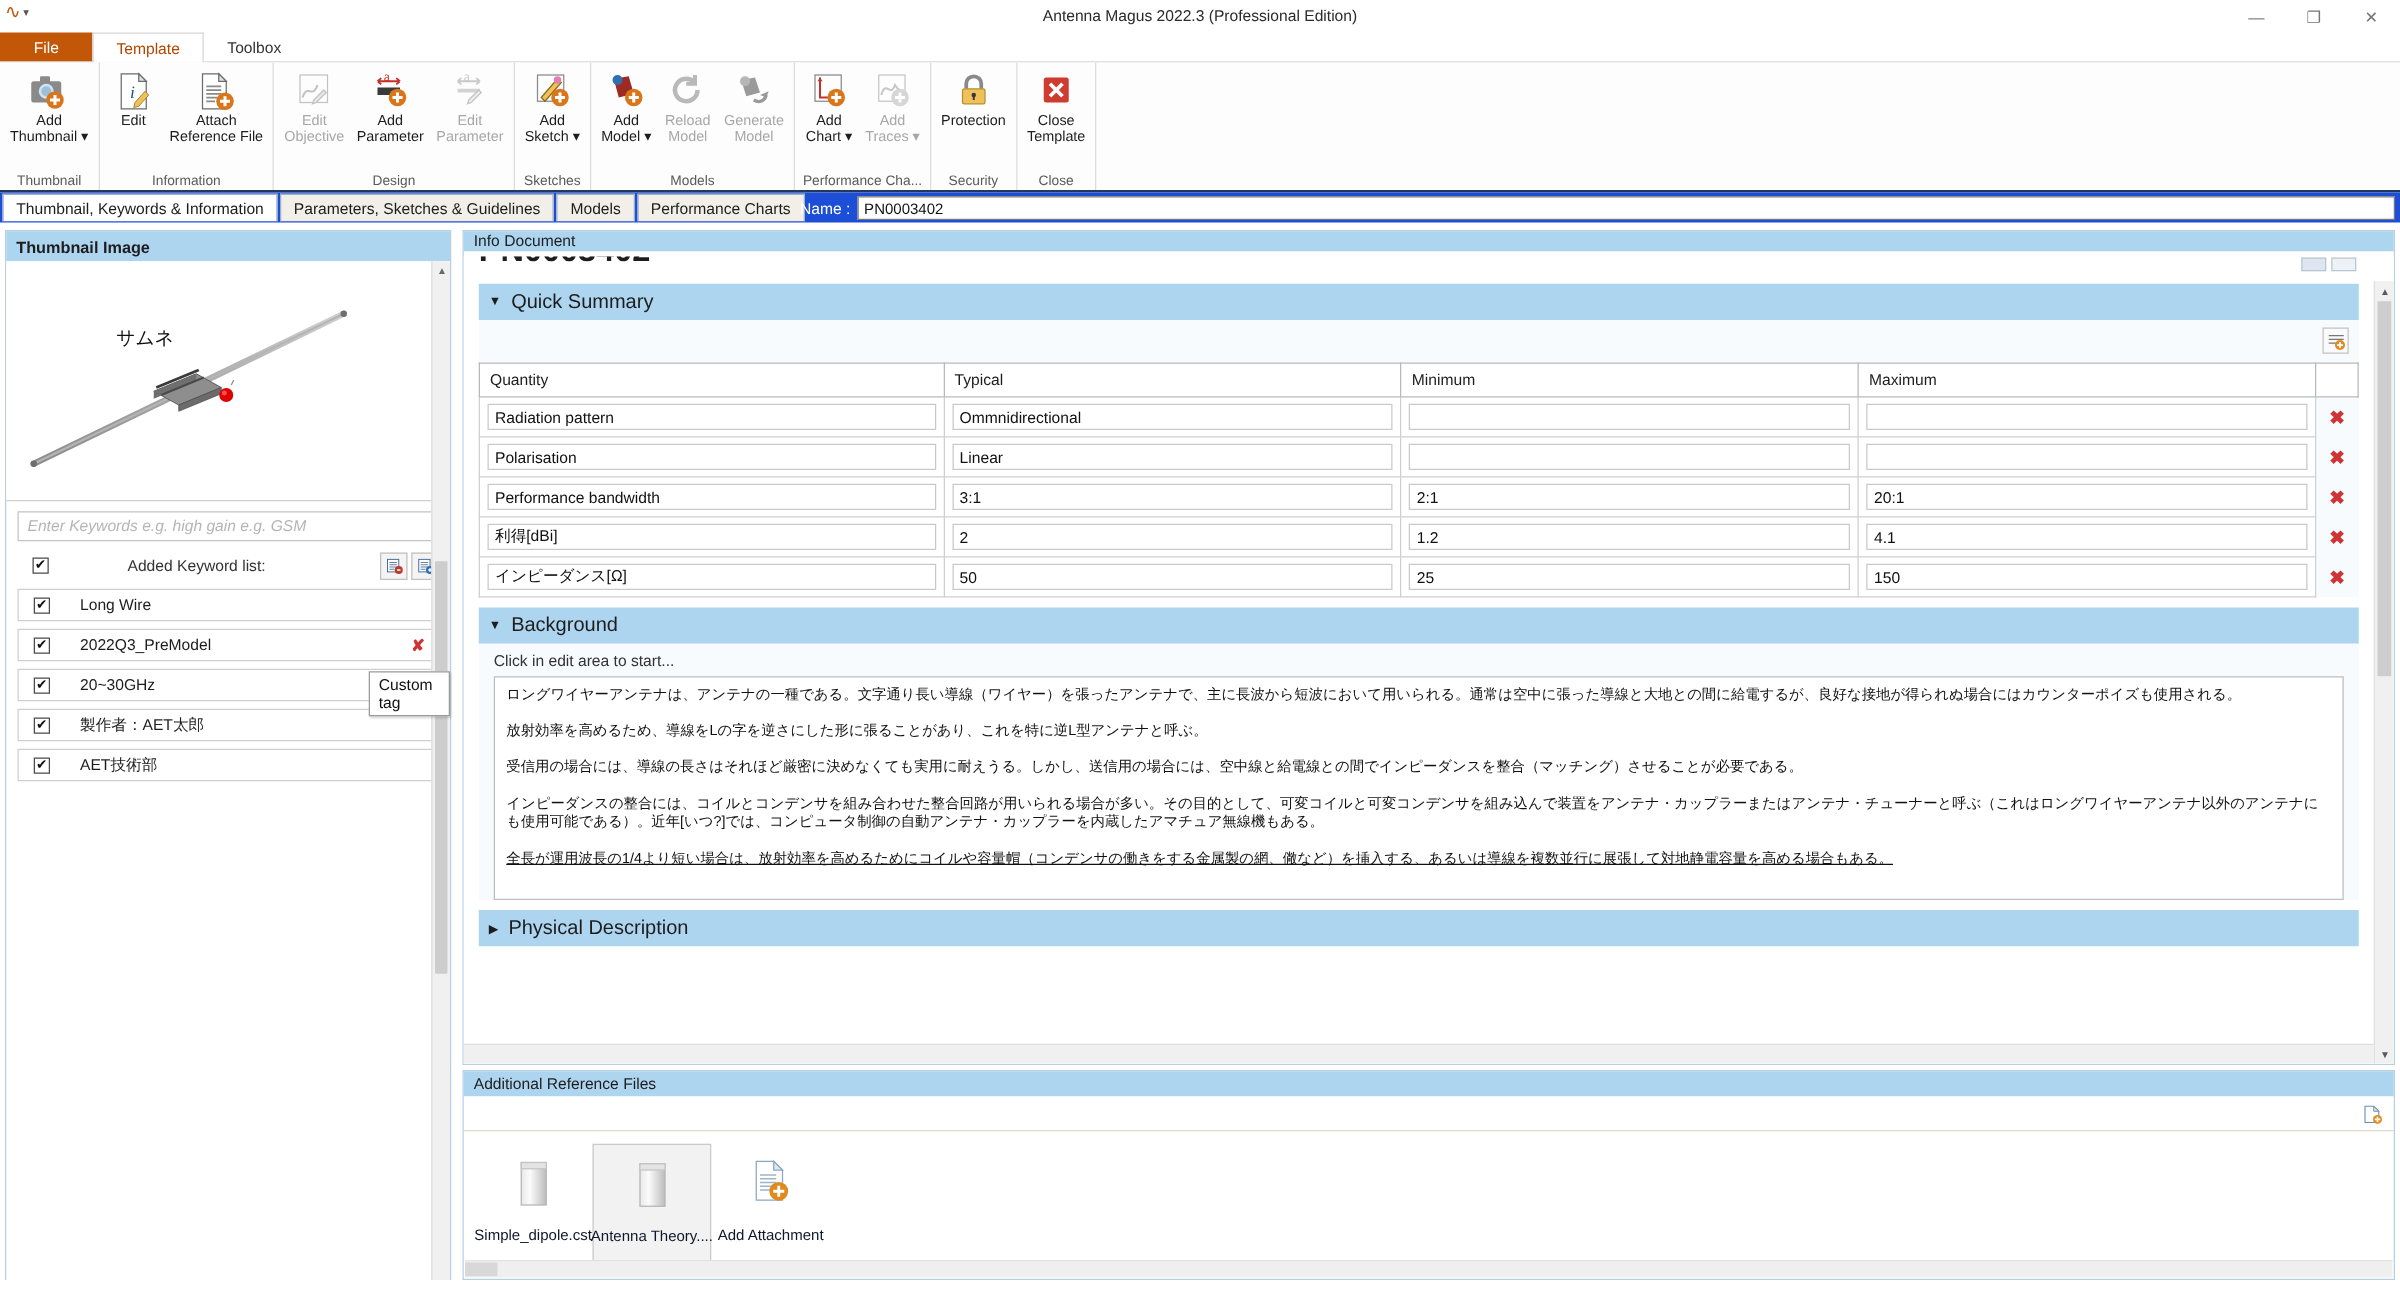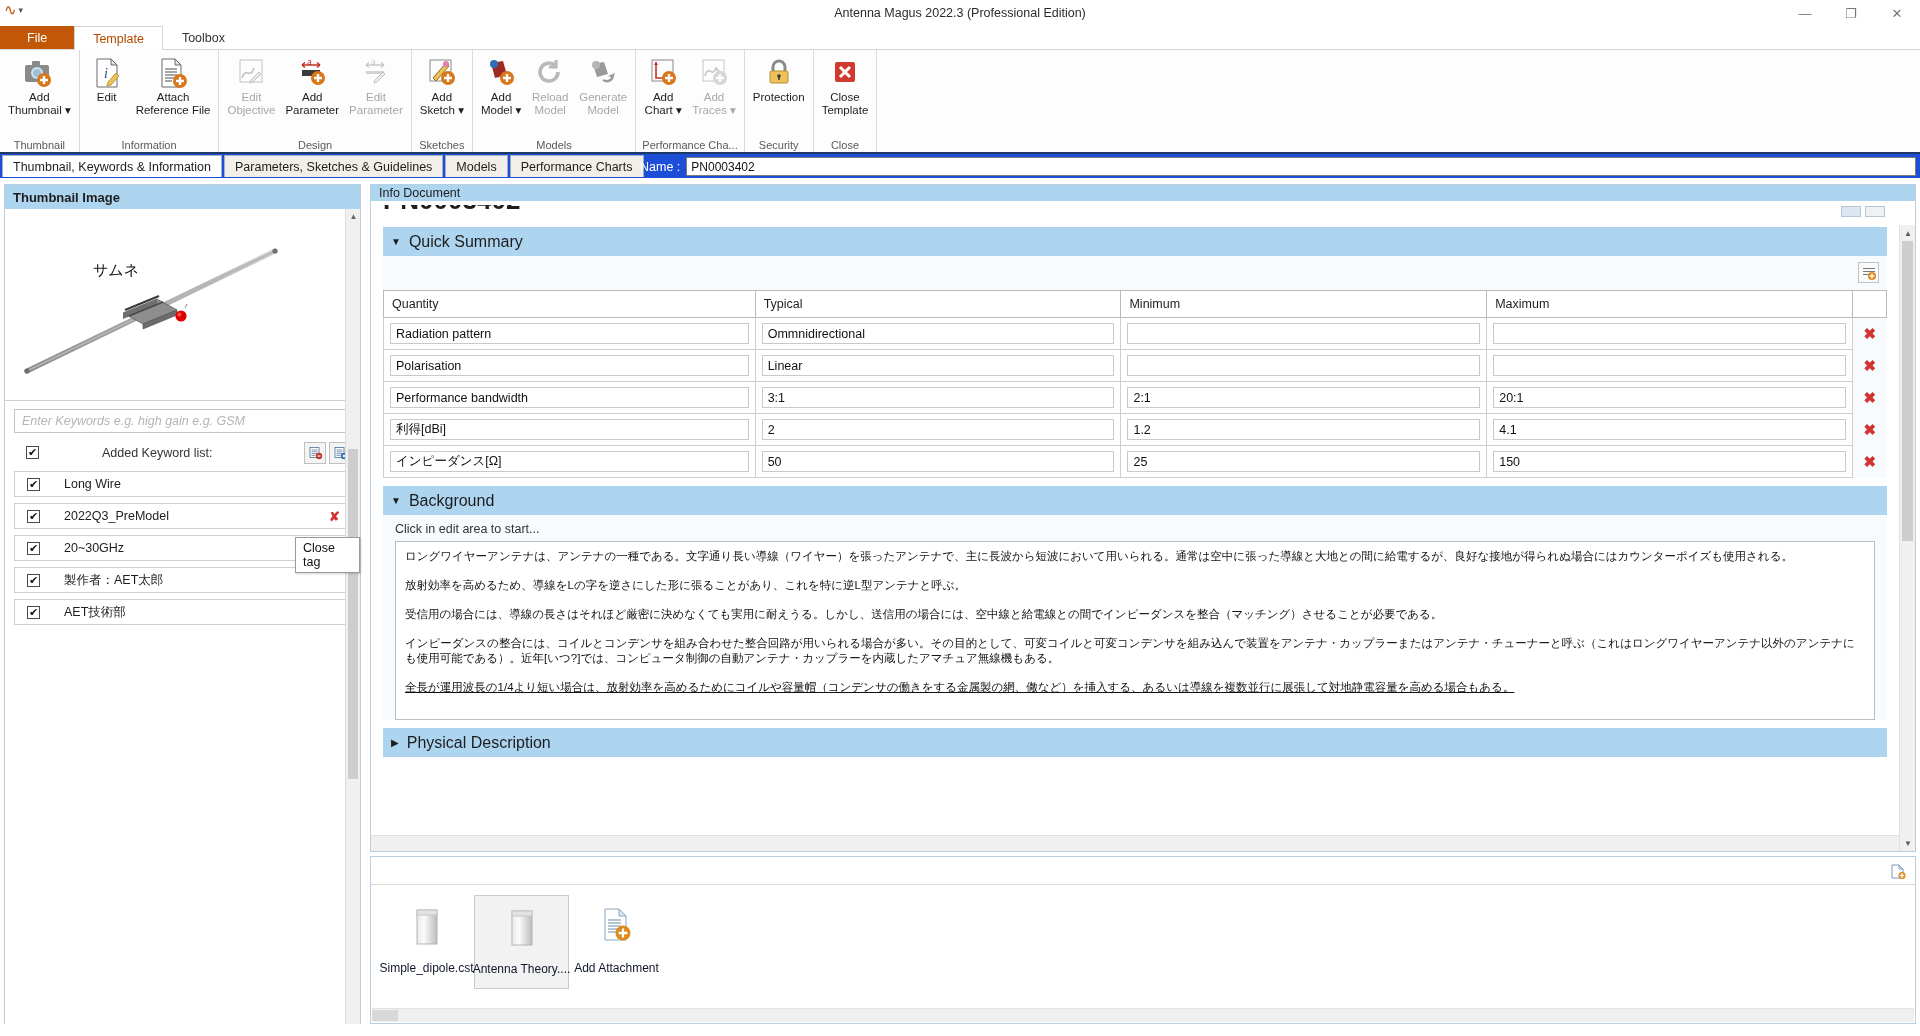--- a/index.html
+++ b/index.html
@@ -606,21 +606,21 @@
     </div>
     <div class="kwrow">
       <span class="cb">✔</span>
       <span class="kwtext">製作者：AET太郎</span>
     </div>
     <div class="kwrow">
       <span class="cb">✔</span>
       <span class="kwtext">AET技術部</span>
     </div>
 
-    <div class="tooltip" style="left:290px; top:352px;">Close tag</div>
+    <div class="tooltip" style="left:290px; top:352px;">Custom tag</div>
 
     <div class="leftscroll">
       <div class="up">▲</div>
       <div class="thumb"></div>
       <div class="dn">▼</div>
     </div>
   </div>
 
   <div class="rightpanel">
 
@@ -743,20 +743,21 @@
         <div class="vscroll">
           <div class="up">▲</div>
           <div class="thumb"></div>
           <div class="dn">▼</div>
         </div>
         <div class="hscroll"></div>
       </div>
     </div>
 
     <div class="arf">
+      <div class="arfhdr">Additional Reference Files</div>
       <div class="arf-toolbar">
         <div class="addbtn">
           <svg width="17" height="17" viewBox="0 0 17 17">
             <path d="M3 2h7l4 4v9H3z" fill="#fff" stroke="#6b8fb3" stroke-width=".9"></path>
             <path d="M10 2l4 4h-4z" fill="#dce9f4" stroke="#6b8fb3" stroke-width=".8"></path>
             <circle cx="13" cy="12.5" r="3.6" fill="#e08a1e"></circle>
             <path d="M13 10.3v4.4M10.8 12.5h4.4" stroke="#fff" stroke-width="1.3"></path>
           </svg>
         </div>
       </div>

